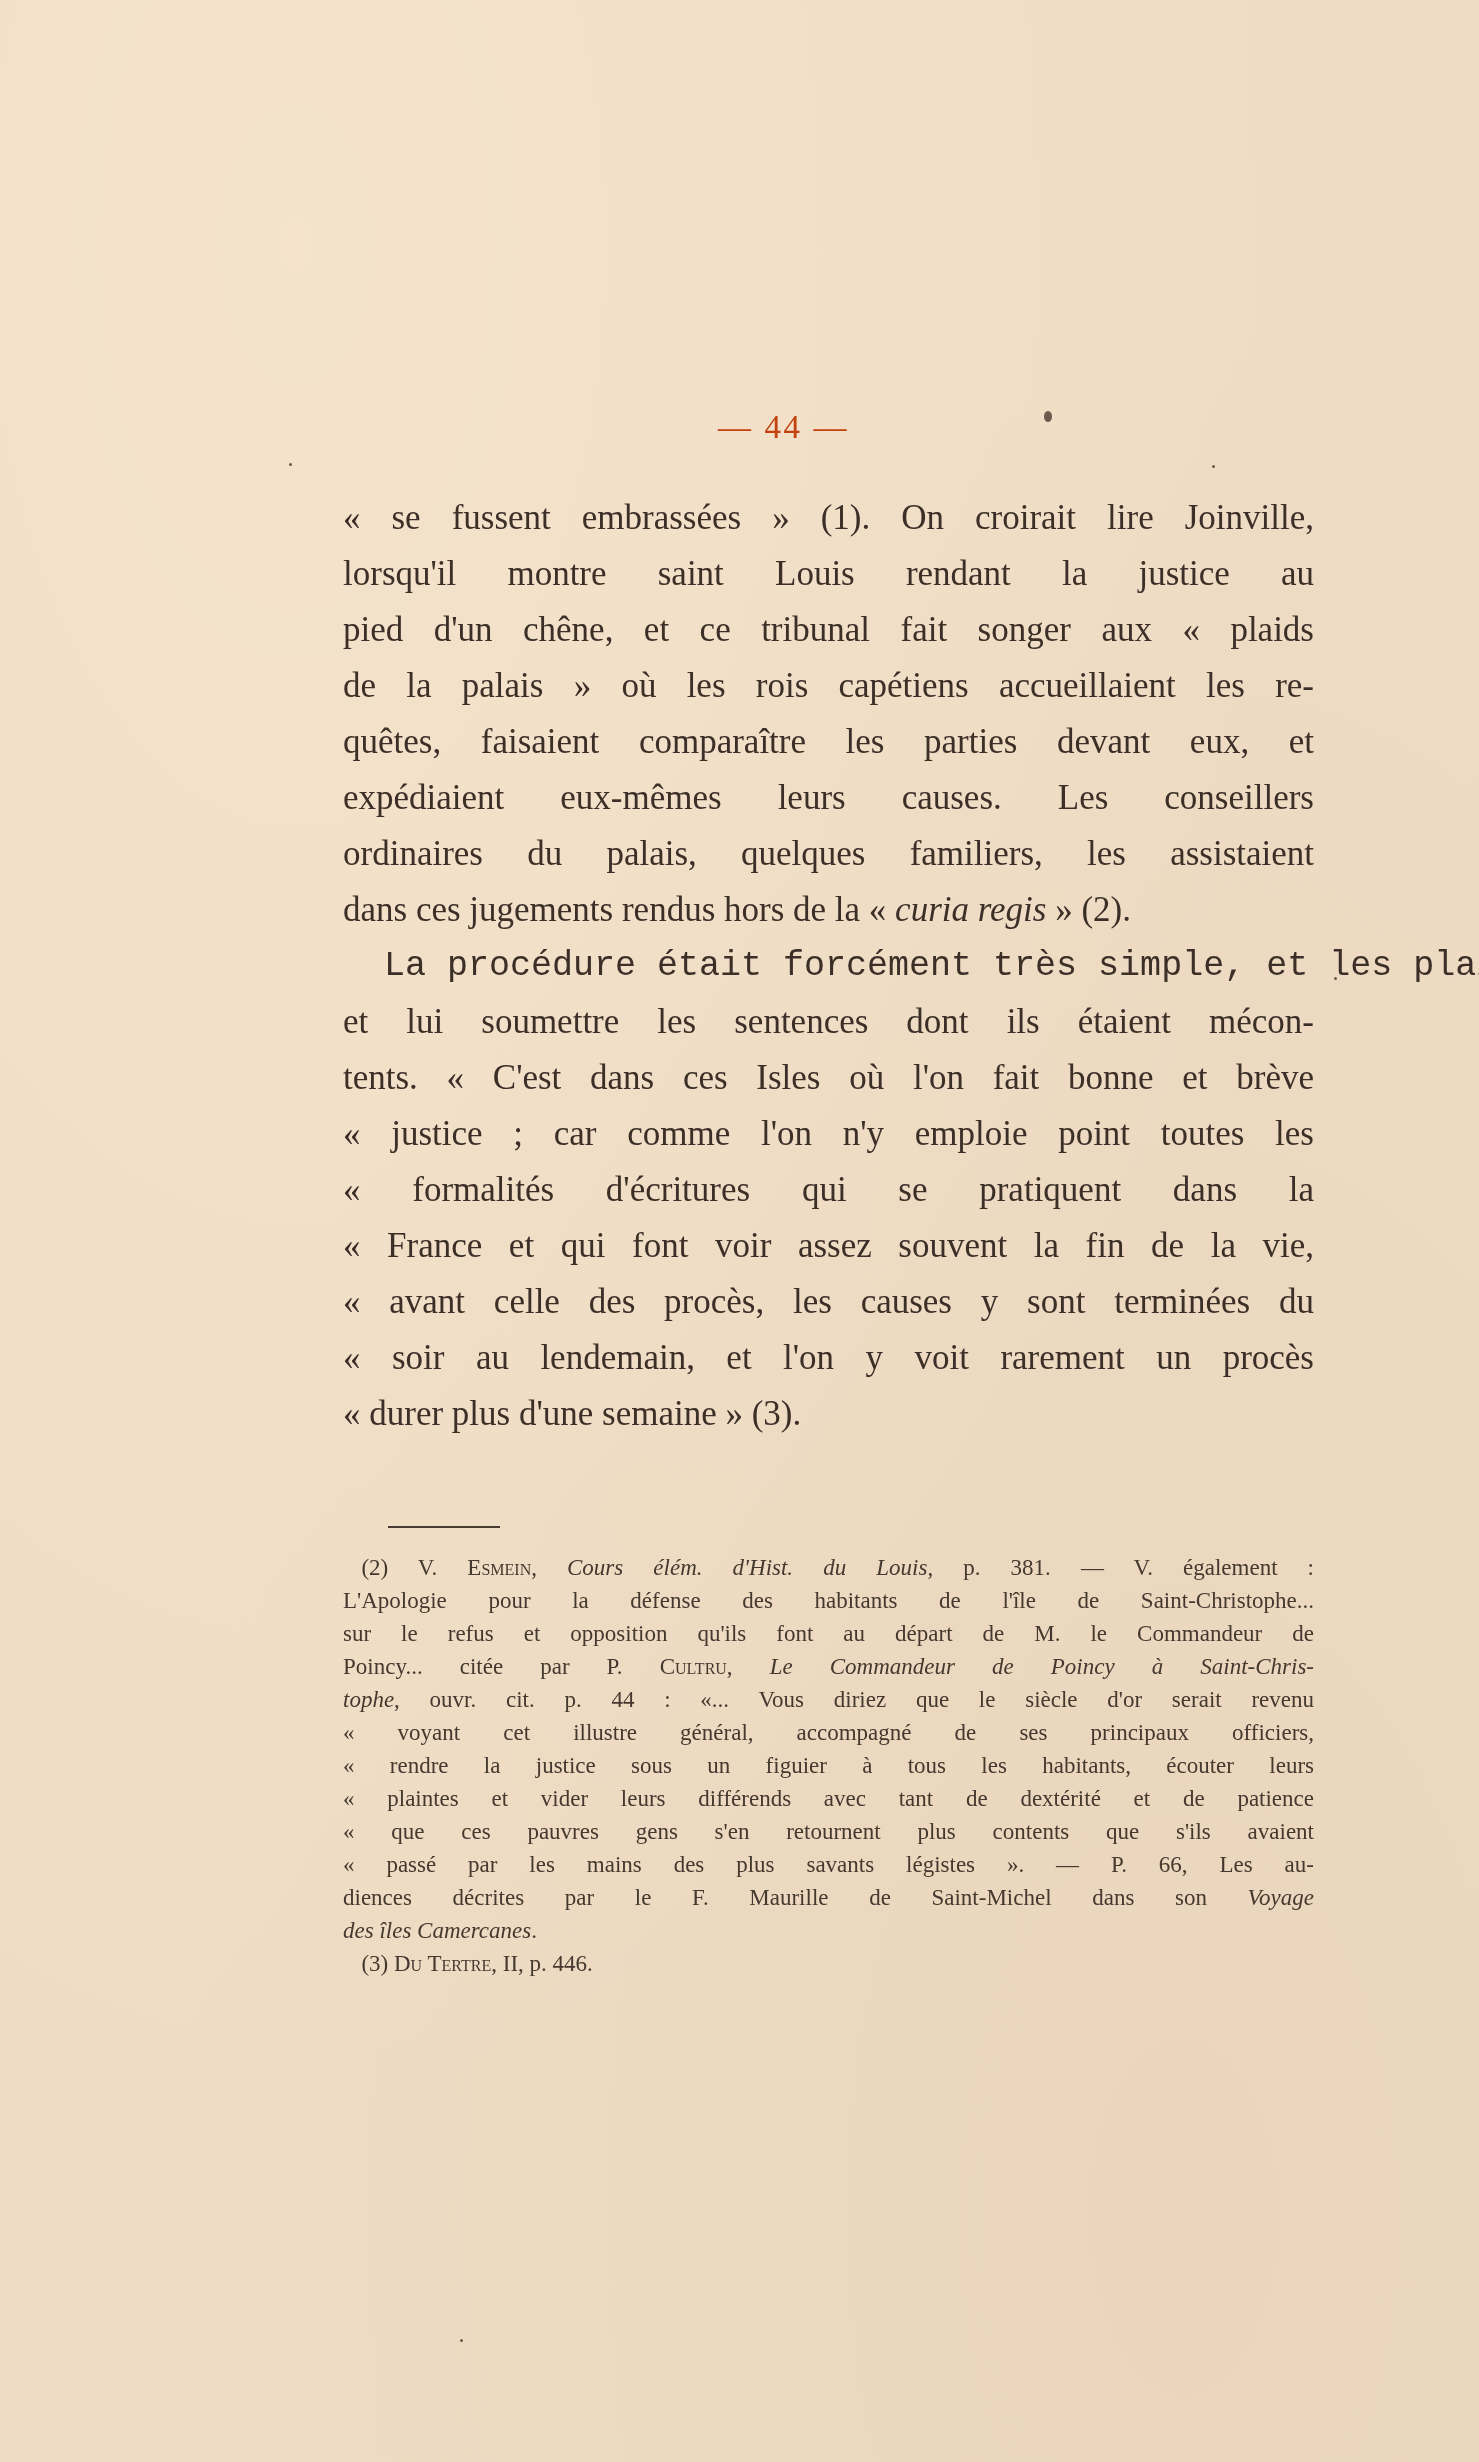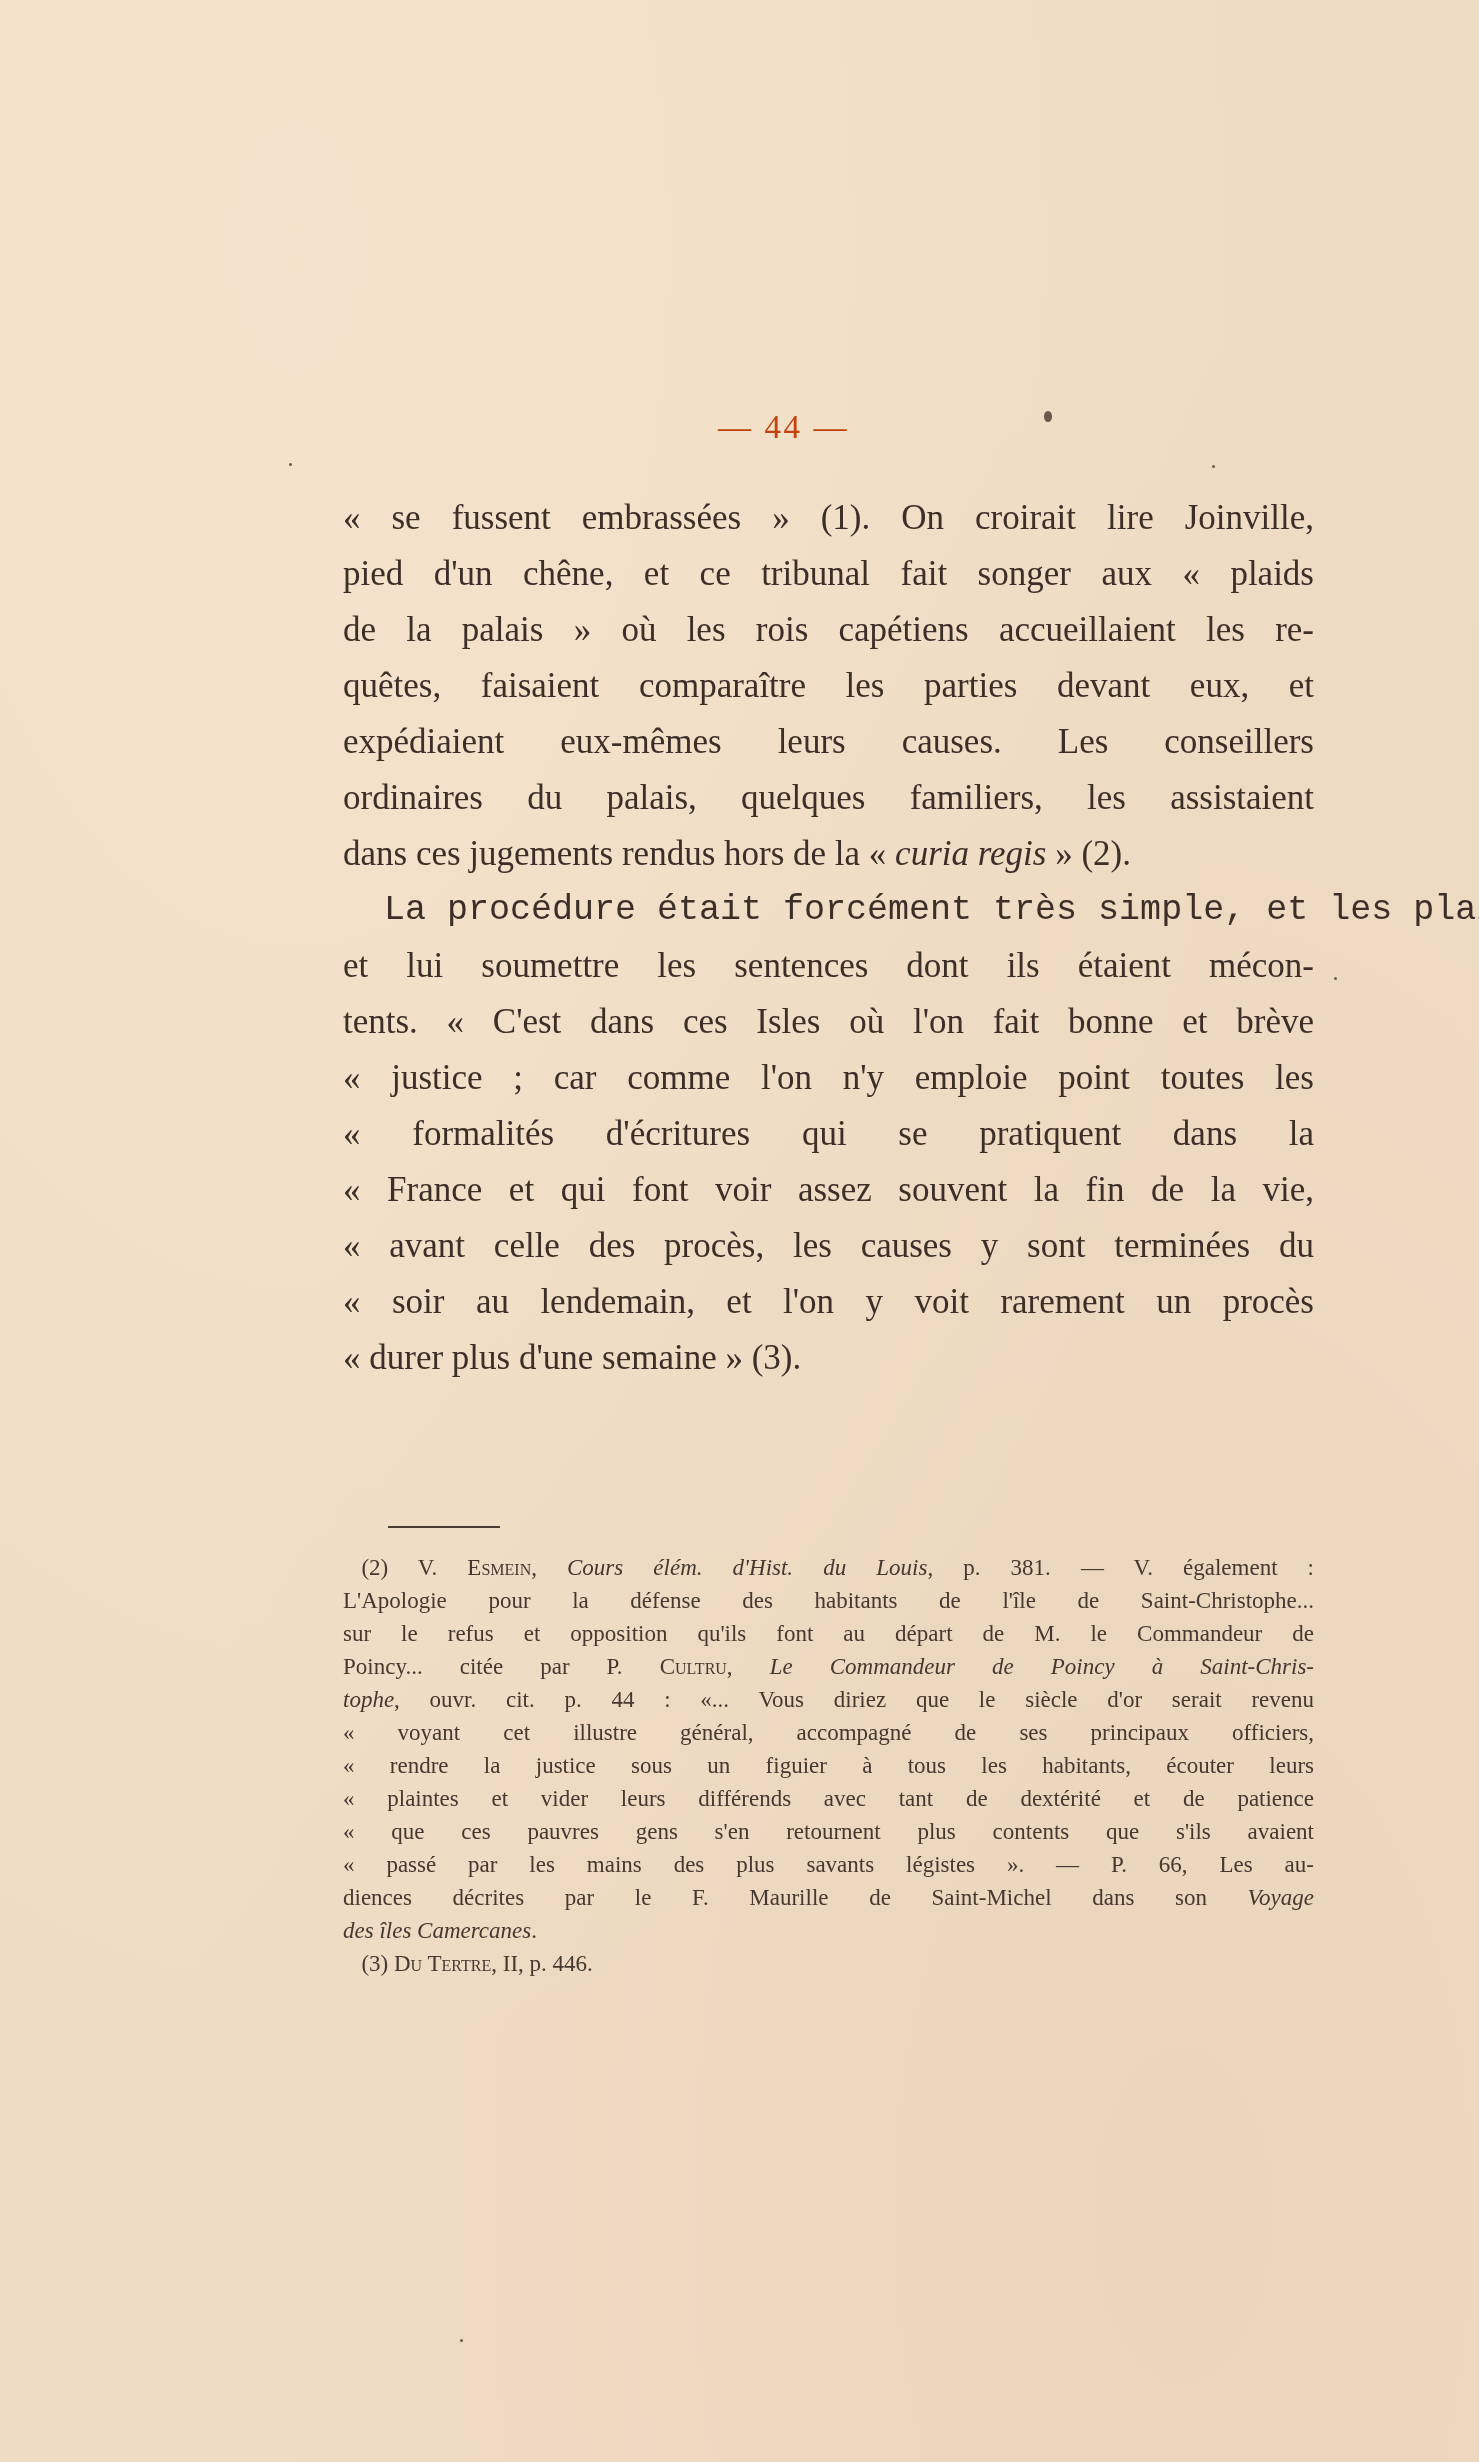--- a/index.html
+++ b/index.html
@@ -49,20 +49,21 @@
 </style>
 </head>
 <body>
 
 <div class="page">
 
   <div class="page-number">— 44 —</div>
 
   <div class="body-text">
     <div class="line">« se fussent embrassées » (1). On croirait lire Joinville,</div>
+    <div class="line">lorsqu'il montre saint Louis rendant la justice au</div>
     <div class="line">pied d'un chêne, et ce tribunal fait songer aux « plaids</div>
     <div class="line">de la palais » où les rois capétiens accueillaient les re-</div>
     <div class="line">quêtes, faisaient comparaître les parties devant eux, et</div>
     <div class="line">expédiaient eux-mêmes leurs causes. Les conseillers</div>
     <div class="line">ordinaires du palais, quelques familiers, les assistaient</div>
     <div class="line last"><span>dans ces jugements rendus hors de la « </span><span class="it">curia regis</span><span> » (2).</span></div>
     <div class="line indent">La procédure était forcément très simple, et les plai-</div>
     <div class="line">et lui soumettre les sentences dont ils étaient mécon-</div>
     <div class="line">tents. « C'est dans ces Isles où l'on fait bonne et brève</div>
     <div class="line">« justice ; car comme l'on n'y emploie point toutes les</div>

